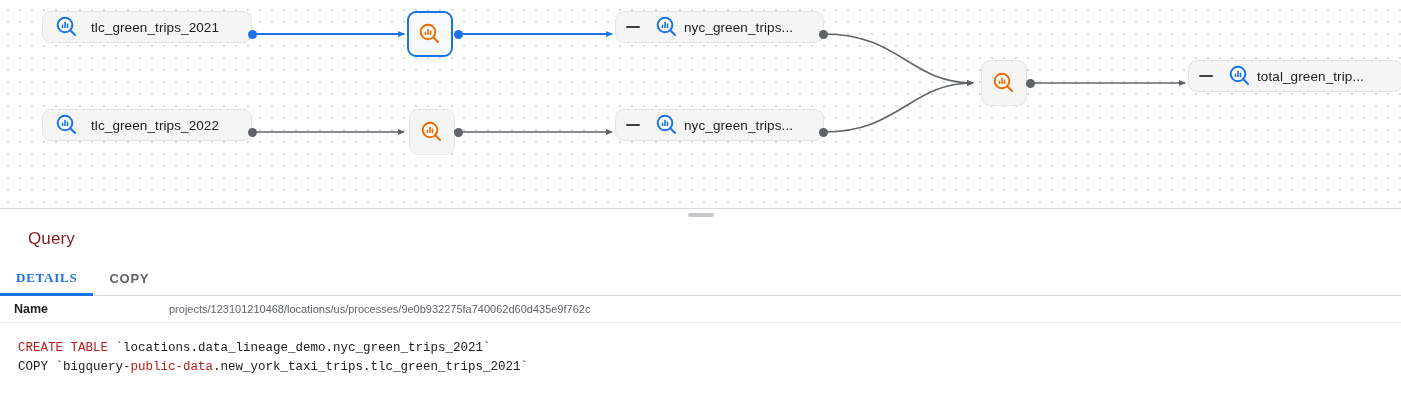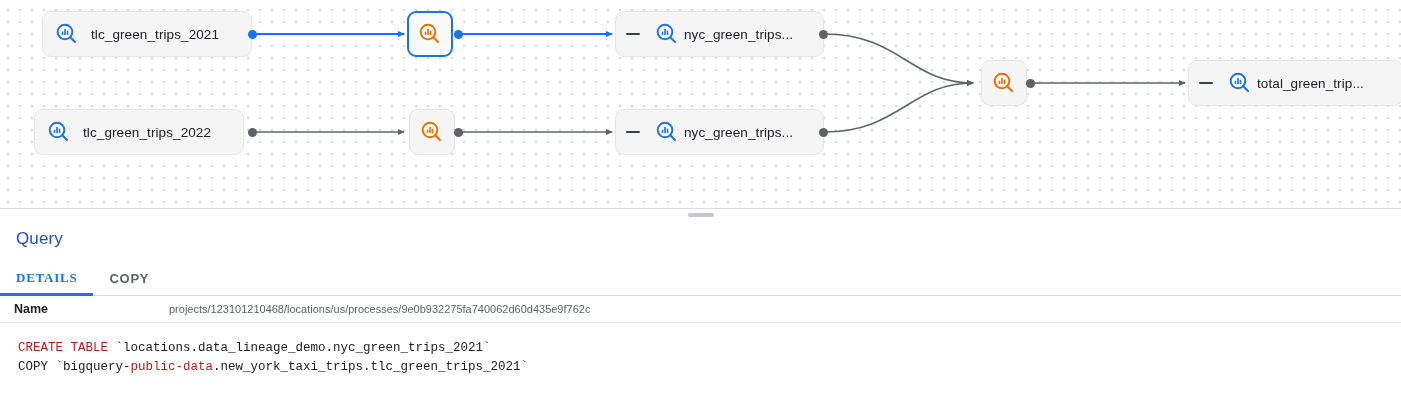--- a/index.html
+++ b/index.html
@@ -38,21 +38,21 @@
 
   
   .node {
     position: absolute;
     box-sizing: border-box;
     display: flex;
     align-items: center;
     background: #f5f5f6;
     border: 1px solid #e4e5e7;
     border-radius: 9px;
-    height: 46px;
+    height: 32px;
     box-shadow: 0 0 0 0 rgba(0,0,0,0);
   }
   .node.selected {
     border: 2px solid #1a73e8;
     background: #f8f9fa;
   }
   .node-label {
     font-size: 13.5px;
     color: #202124;
     white-space: nowrap;
@@ -122,22 +122,22 @@
     left: 50%;
     transform: translateX(-50%);
     width: 26px;
     height: 4px;
     border-radius: 2px;
     background: #c6c7ca;
     cursor: ns-resize;
   }
   .panel-title {
     font-size: 17px;
-    color: #1d4ed8;
-    padding: 20px 0 14px 16px;
+    color: #7f1d1d;
+    padding: 20px 0 14px 28px;
     letter-spacing: 0.1px;
   }
   .tabbar {
     display: flex;
     align-items: flex-end;
     border-bottom: 1px solid #dadce0;
     padding-left: 0;
     height: 32px;
   }
   .tab {
@@ -260,21 +260,21 @@
         <rect x="6.7" y="9.6" width="1.6" height="3.4" fill="#1a73e8"></rect>
         <rect x="9.2" y="6.9" width="1.6" height="6.1" fill="#1a73e8"></rect>
         <rect x="11.7" y="8.6" width="1.6" height="4.4" fill="#1a73e8"></rect>
         <line x1="15.3" y1="15.3" x2="20" y2="20" stroke="#1a73e8" stroke-width="2" stroke-linecap="round"></line>
       </svg>
     </span>
     <span class="node-label">nyc_green_trips...</span>
   </div>
   <span class="port" style="left:819px; top:30px;"></span>
 
-  <div class="node node-table" style="left:34px; top:109px; width:210px;">
+  <div class="node node-table" style="left:42px; top:109px; width:210px;">
     <span class="icon-slot">
       <svg class="node-icon" viewBox="0 0 24 24" xmlns="http://www.w3.org/2000/svg">
         <circle cx="10" cy="10" r="7.3" fill="#fff" stroke="#1a73e8" stroke-width="2"></circle>
         <rect x="6.7" y="9.6" width="1.6" height="3.4" fill="#1a73e8"></rect>
         <rect x="9.2" y="6.9" width="1.6" height="6.1" fill="#1a73e8"></rect>
         <rect x="11.7" y="8.6" width="1.6" height="4.4" fill="#1a73e8"></rect>
         <line x1="15.3" y1="15.3" x2="20" y2="20" stroke="#1a73e8" stroke-width="2" stroke-linecap="round"></line>
       </svg>
     </span>
     <span class="node-label">tlc_green_trips_2022</span>

